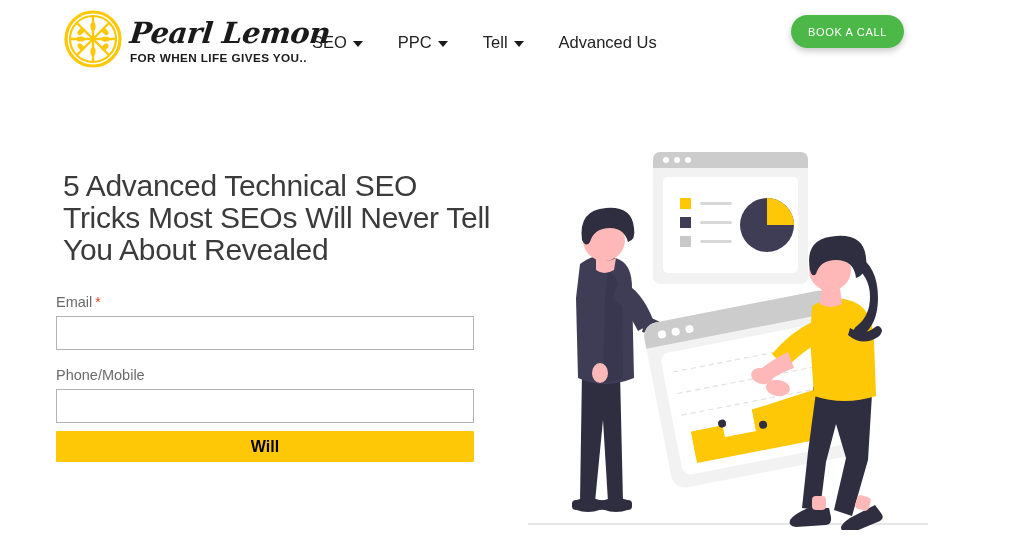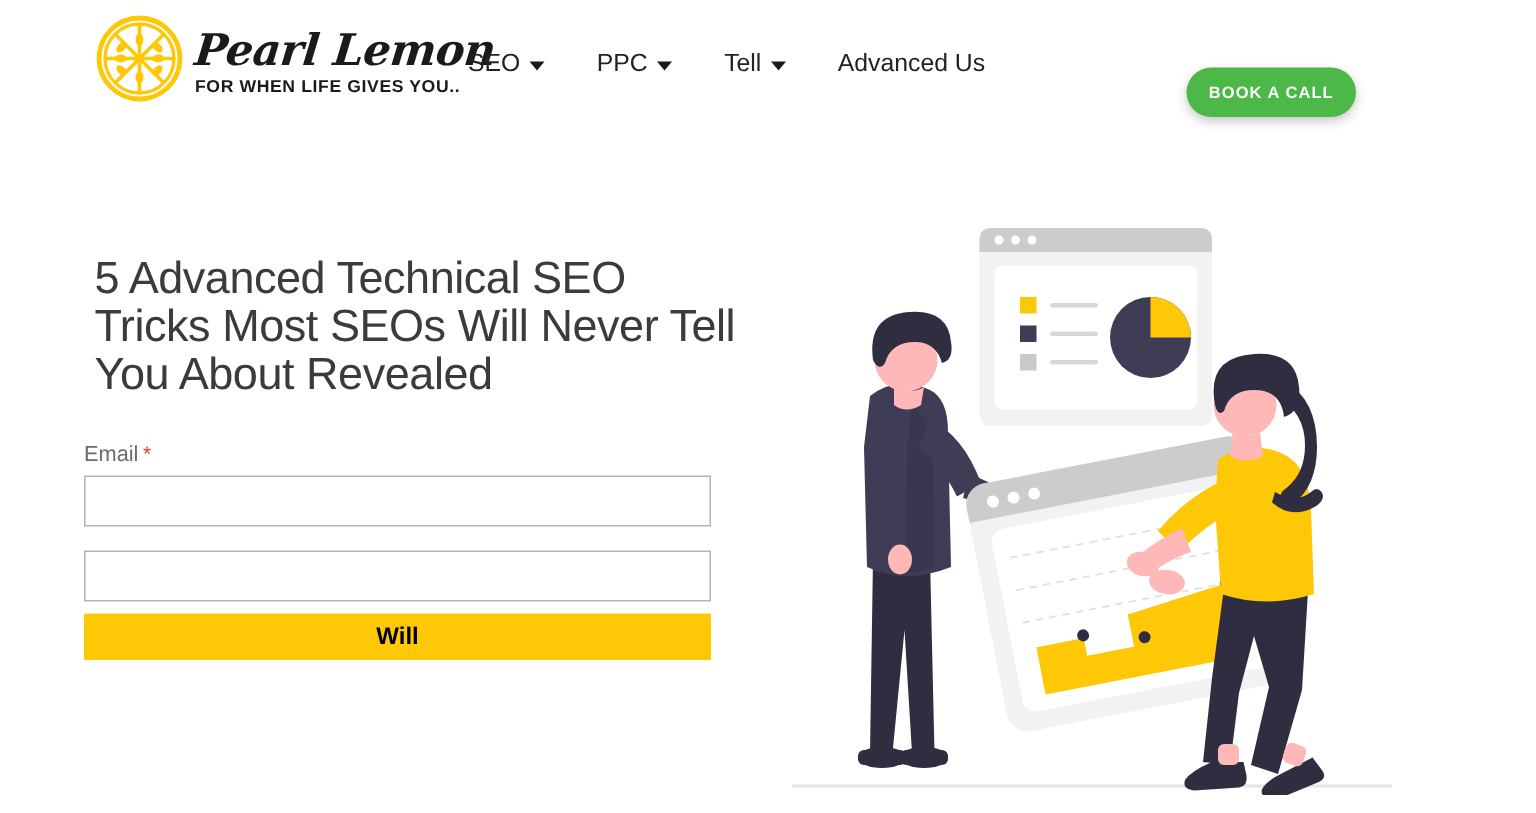--- a/index.html
+++ b/index.html
@@ -103,30 +103,30 @@
     border-right: 5px solid transparent;
     border-top: 6px solid #1a1a1a;
     display: inline-block;
     position: relative;
     top: 1px;
   }
 
   .cta-button {
     position: absolute;
     left: 791px;
-    top: 45px;
+    top: 15px;
     width: 113px;
     height: 33px;
     background: #4cb847;
     border: none;
     border-radius: 17px;
     color: #ffffff;
     font-family: "Liberation Sans", sans-serif;
     font-size: 11px;
-    font-weight: bold;
+    font-weight: normal;
     letter-spacing: 0.7px;
     cursor: pointer;
     box-shadow: 0 3px 7px rgba(0,0,0,0.22);
     display: flex;
     align-items: center;
     justify-content: center;
   }
 
   
   .hero-heading {
@@ -289,20 +289,21 @@
     <div class="field">
       <label class="field-label">
         <span>Email</span><span class="req-star">*</span>
       </label>
       <input class="text-input" type="email" value="" style="">
     </div>
 
     <div class="field-gap"></div>
 
     <div class="field">
+      <label class="field-label">Phone/Mobile</label>
       <input class="text-input" type="tel" value="" style="">
     </div>
 
     <button class="send-button" type="submit">Will</button>
   </form>
 
   <div class="illustration">
     <svg class="illu-svg" width="430" height="400" viewBox="0 0 430 400">
 
       <g>

